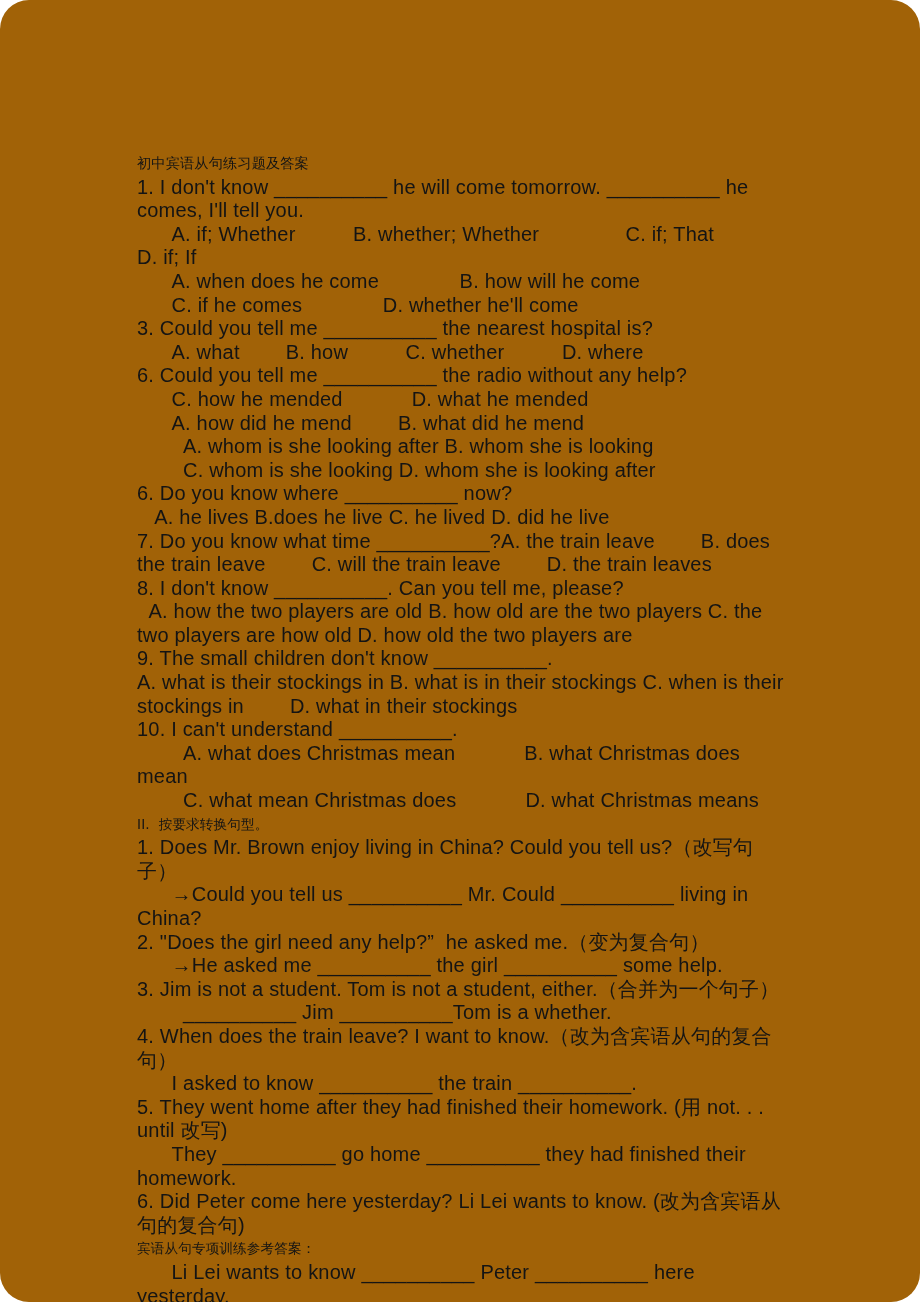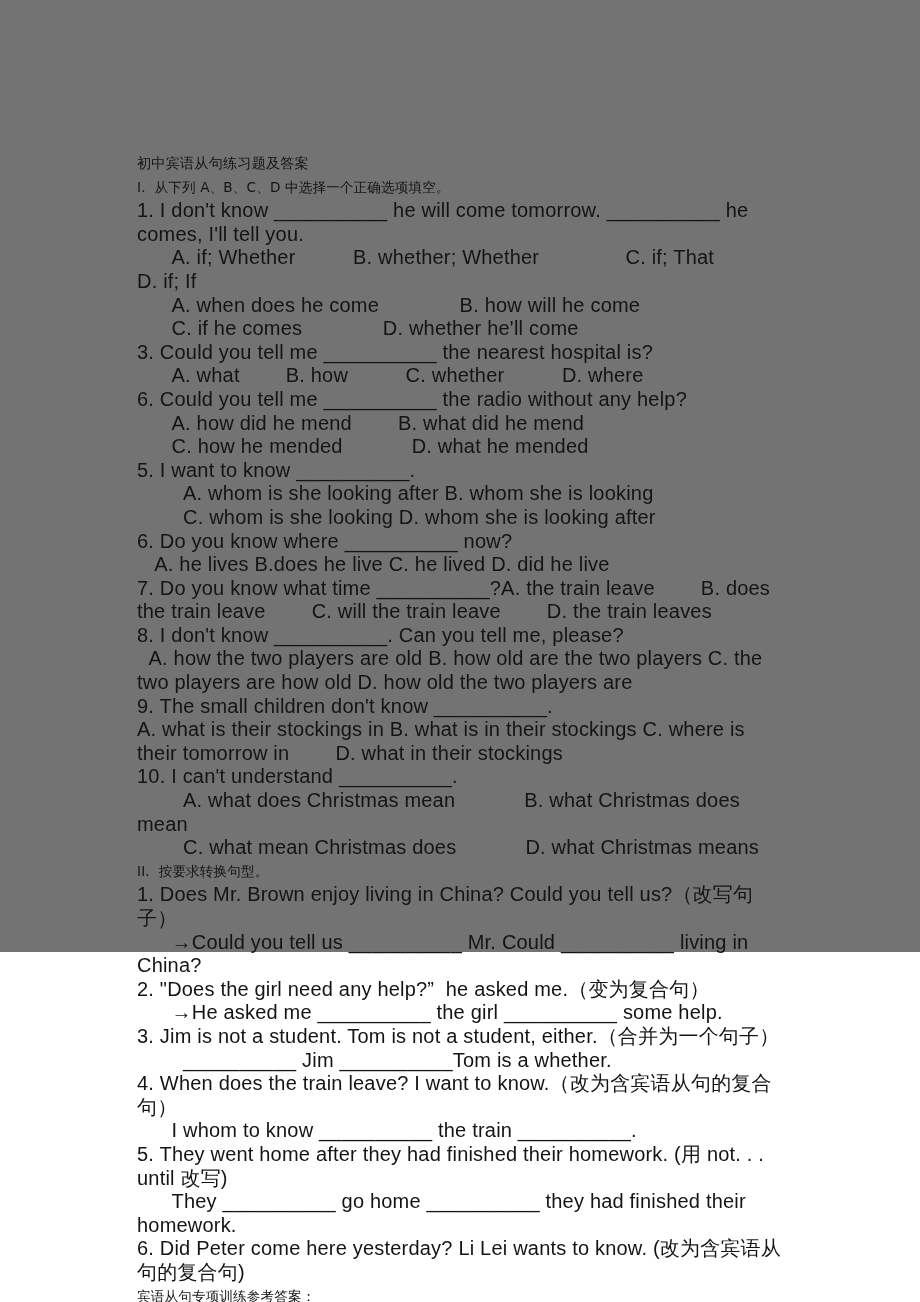--- a/index.html
+++ b/index.html
@@ -10,23 +10,24 @@
   body {
     width: 920px;
     height: 1302px;
     font-family: "Liberation Sans", "DejaVu Sans", sans-serif;
     color: #000000;
     overflow: hidden;
   }
   .page {
     position: relative;
     width: 920px;
-    height: 952px;
-    background: #737373;
+    height: 1302px;
+    background: #a16207;
     box-sizing: border-box;
+    border-radius: 29px;
   }
   .content {
     position: absolute;
     left: 137px;
     top: 152px;
     width: 648px;
   }
   .line {
     font-size: 20px;
     line-height: 23.6px;
@@ -48,67 +49,65 @@
   }
 </style>
 </head>
 <body>
 
 <div class="page">
   <div class="content">
 
     <div class="line title cn">初中宾语从句练习题及答案</div>
 
-    <div class="line cn">I.  从下列 A、B、C、D 中选择一个正确选项填空。</div>
 
     <div class="line">1. I don't know __________ he will come tomorrow. __________ he comes, I'll tell you.</div>
     <div class="line">      A. if; Whether          B. whether; Whether               C. if; That          D. if; If</div>
 
     <div class="line">      A. when does he come              B. how will he come</div>
     <div class="line">      C. if he comes              D. whether he'll come</div>
 
     <div class="line">3. Could you tell me __________ the nearest hospital is?</div>
     <div class="line">      A. what        B. how          C. whether          D. where</div>
 
     <div class="line">6. Could you tell me __________ the radio without any help?</div>
+    <div class="line">      C. how he mended            D. what he mended</div>
     <div class="line">      A. how did he mend        B. what did he mend</div>
-    <div class="line">      C. how he mended            D. what he mended</div>
 
-    <div class="line">5. I want to know __________.</div>
     <div class="line">        A. whom is she looking after B. whom she is looking</div>
     <div class="line">        C. whom is she looking D. whom she is looking after</div>
 
     <div class="line">6. Do you know where __________ now?</div>
     <div class="line">   A. he lives B.does he live C. he lived D. did he live</div>
 
     <div class="line">7. Do you know what time __________?A. the train leave        B. does the train leave        C. will the train leave        D. the train leaves</div>
 
     <div class="line">8. I don't know __________. Can you tell me, please?</div>
     <div class="line">  A. how the two players are old B. how old are the two players C. the two players are how old D. how old the two players are</div>
 
     <div class="line">9. The small children don't know __________.</div>
-    <div class="line">A. what is their stockings in B. what is in their stockings C. where is their tomorrow in        D. what in their stockings</div>
+    <div class="line">A. what is their stockings in B. what is in their stockings C. when is their stockings in        D. what in their stockings</div>
 
     <div class="line">10. I can't understand __________.</div>
     <div class="line">        A. what does Christmas mean            B. what Christmas does mean</div>
     <div class="line">        C. what mean Christmas does            D. what Christmas means</div>
 
     <div class="line cn">II.  按要求转换句型。</div>
 
     <div class="line">1. Does Mr. Brown enjoy living in China? Could you tell us?（改写句子）</div>
     <div class="line">      →Could you tell us __________ Mr. Could __________ living in China?</div>
 
     <div class="line">2. "Does the girl need any help?”  he asked me.（变为复合句）</div>
     <div class="line">      →He asked me __________ the girl __________ some help.</div>
 
     <div class="line">3. Jim is not a student. Tom is not a student, either.（合并为一个句子）</div>
     <div class="line">        __________ Jim __________Tom is a whether.</div>
 
     <div class="line">4. When does the train leave? I want to know.（改为含宾语从句的复合句）</div>
-    <div class="line">      I whom to know __________ the train __________.</div>
+    <div class="line">      I asked to know __________ the train __________.</div>
 
     <div class="line">5. They went home after they had finished their homework. (用 not. . .  until 改写)</div>
     <div class="line">      They __________ go home __________ they had finished their homework.</div>
 
     <div class="line">6. Did Peter come here yesterday? Li Lei wants to know. (改为含宾语从句的复合句)</div>
     <div class="line cn">宾语从句专项训练参考答案：</div>
 
     <div class="line">      Li Lei wants to know __________ Peter __________ here yesterday.</div>
 
   </div>

